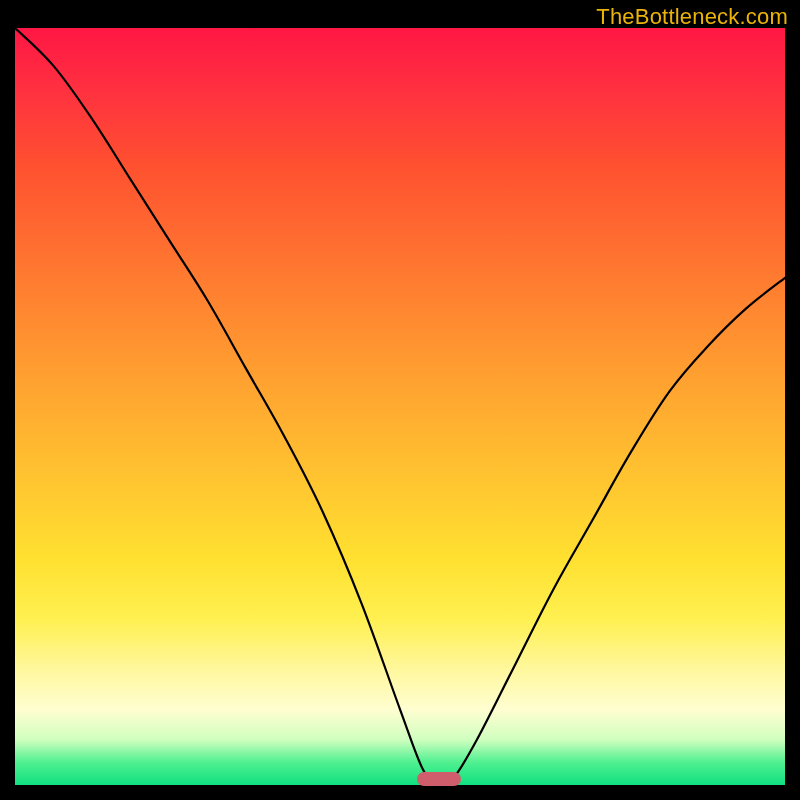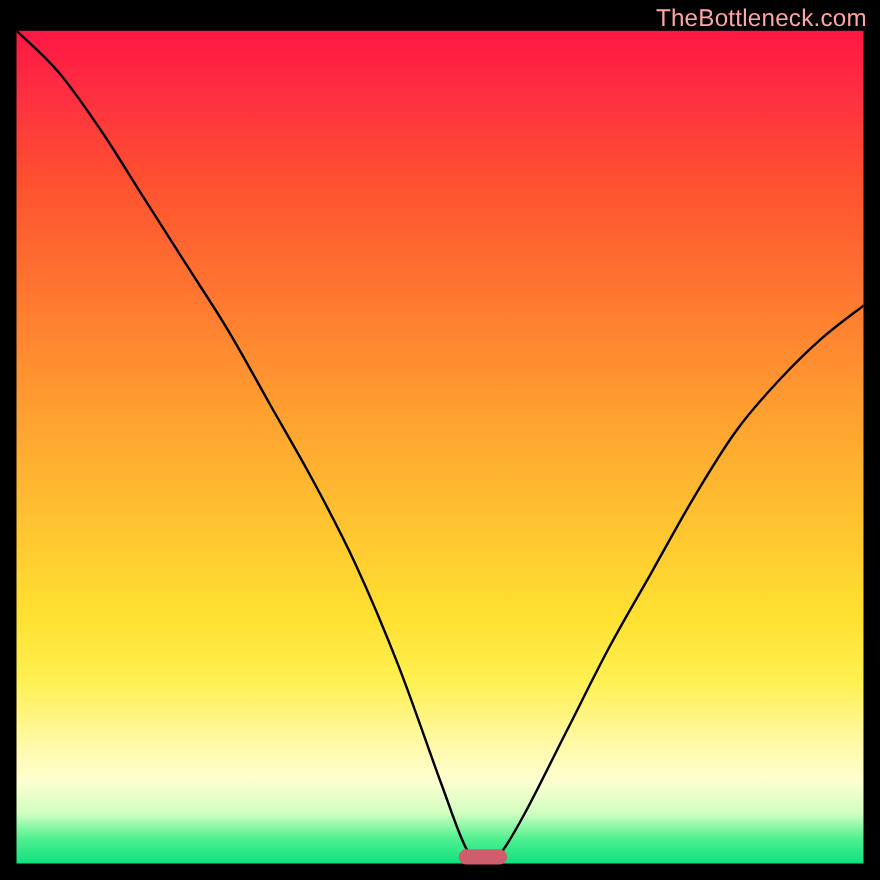--- a/index.html
+++ b/index.html
@@ -36,21 +36,21 @@
       #fffed0 90%,
       #d0ffc0 94%,
       #50f090 97%,
       #10e080 100%
     );
   }
   .watermark {
     position: absolute;
     top: 4px;
     right: 12px;
-    color: #fca5a5;
+    color: #eab308;
     font-size: 22px;
     font-weight: 500;
     letter-spacing: 0.2px;
   }
   svg.curve {
     position: absolute;
     left: 0;
     top: 0;
     width: 770px;
     height: 757px;

